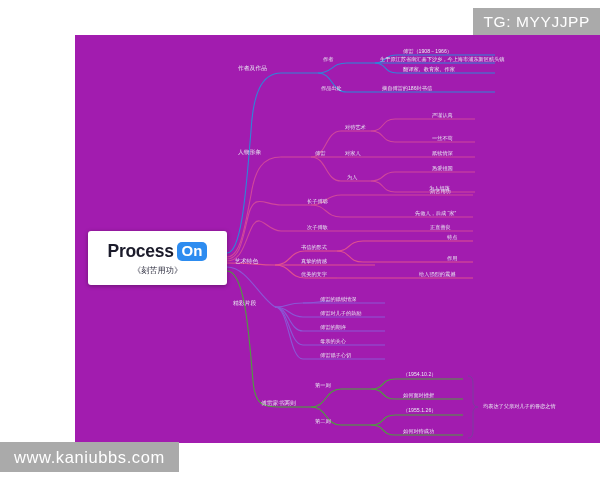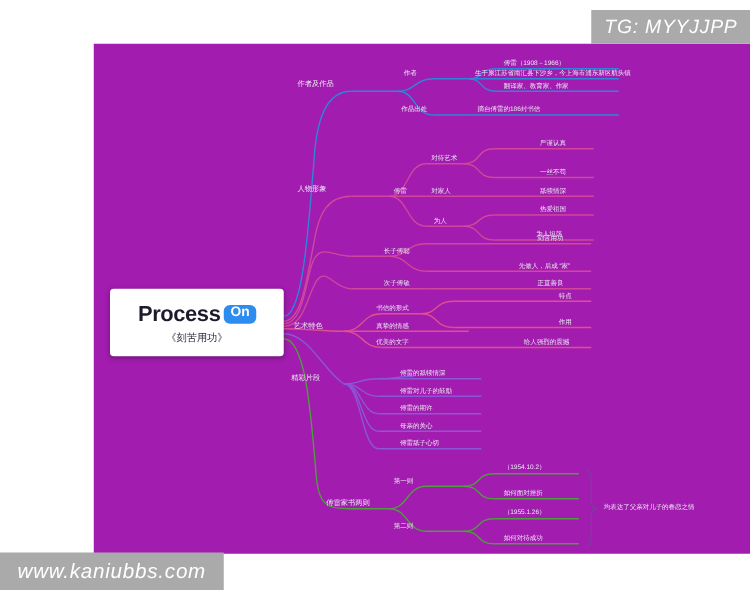--- a/index.html
+++ b/index.html
@@ -20,29 +20,29 @@
   
   #center-card{
     position:absolute;left:13px;top:196px;width:139px;height:54px;
     background:#ffffff;border-radius:3px;
     display:flex;flex-direction:column;align-items:center;justify-content:center;
     box-shadow:0 1px 4px rgba(0,0,0,.35);
   }
   #logo-row{display:flex;align-items:center;height:21px;margin-bottom:3px;}
   #logo-text{font-size:17.5px;font-weight:700;color:#1b1b2b;letter-spacing:-.3px;}
   #logo-on{
-    margin-left:3px;background:#2d8cf0;color:#fff;font-size:11px;font-weight:700;
+    margin-left:3px;background:#2d8cf0;color:#fff;font-size:15px;font-weight:700;
     border-radius:5px;padding:1.5px 5px 2.5px 5px;line-height:1;
   }
   #center-sub{font-size:8.2px;color:#2b2b3d;}
 
   
   .watermark{
     position:absolute;background:#aaaaaa;color:#ffffff;
-    display:flex;align-items:center;letter-spacing:.6px;font-style:italic;
+    display:flex;align-items:center;letter-spacing:.6px;
   }
   #wm-top{right:0;top:8px;height:27px;padding:0 10px;font-size:15.5px;}
   #wm-bottom{left:0;bottom:8px;height:30px;padding:0 14px;font-size:16.5px;}
 </style>
 </head>
 <body>
 
 <div id="canvas">
 
   <svg id="svg" viewBox="0 0 453 408">

